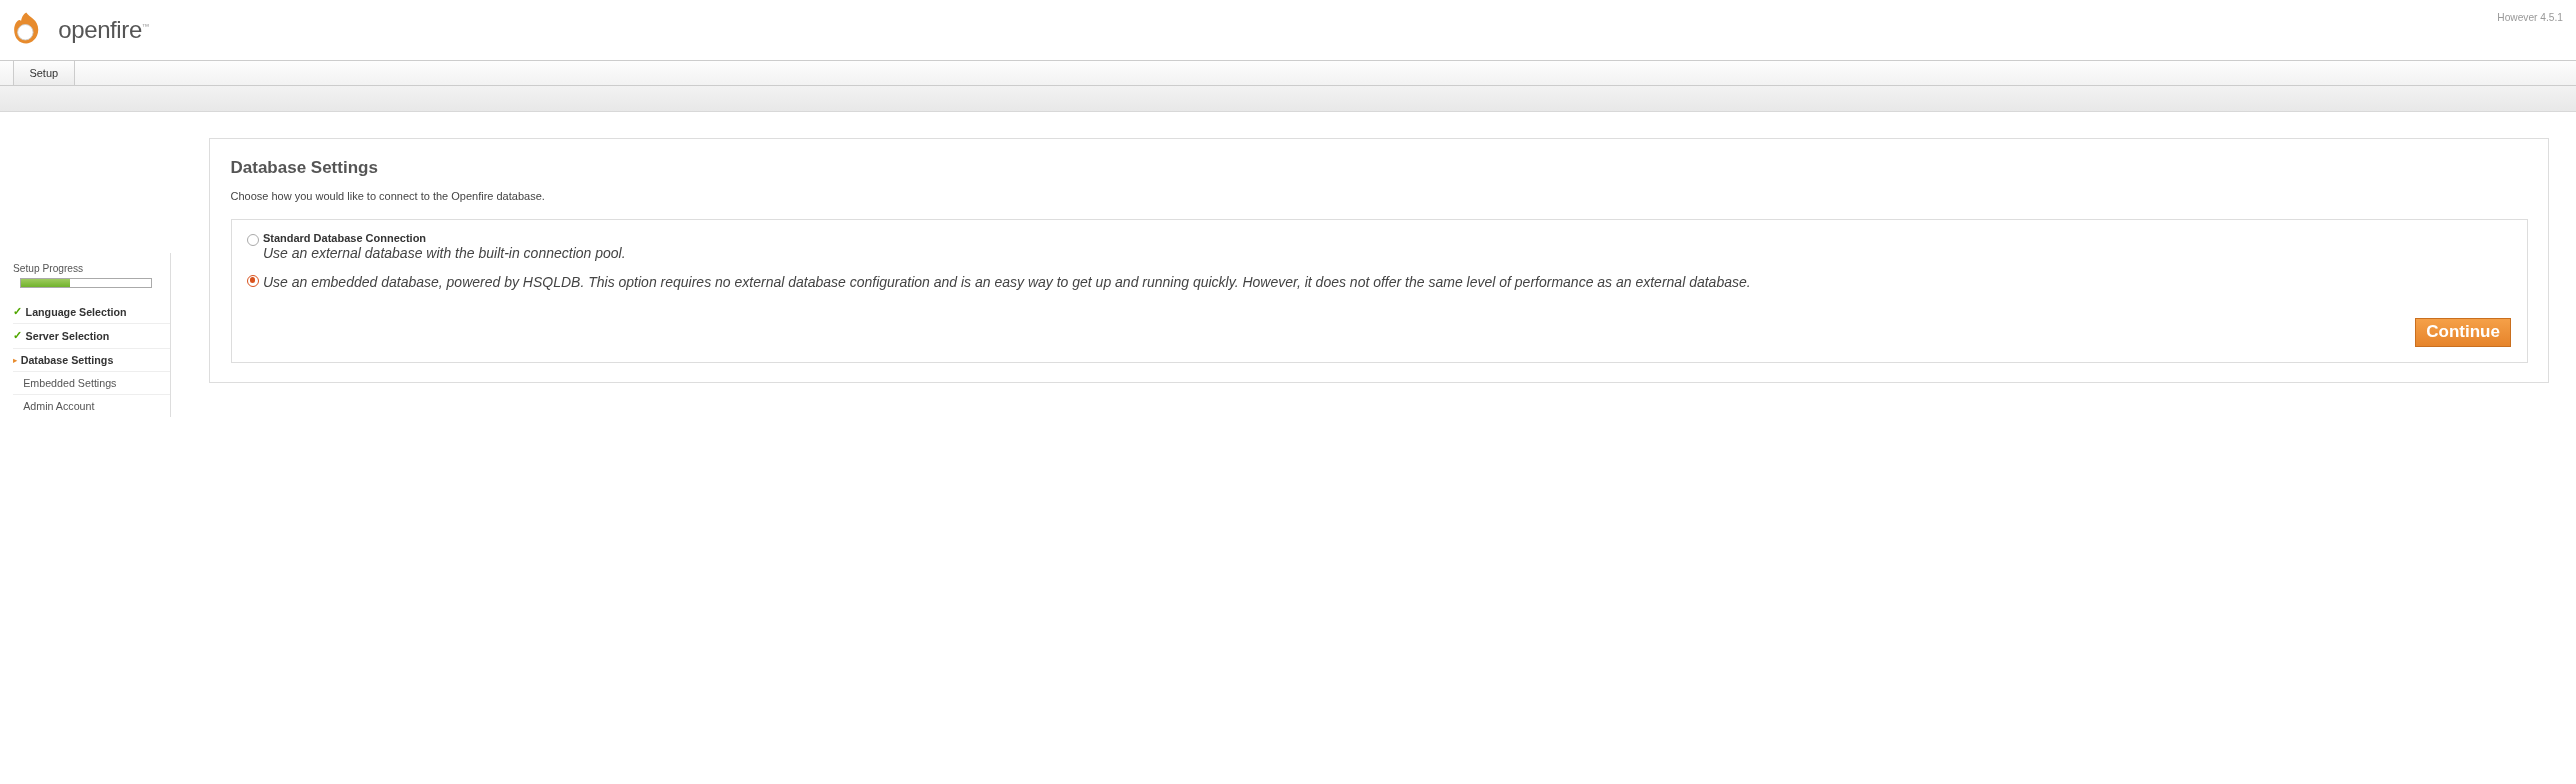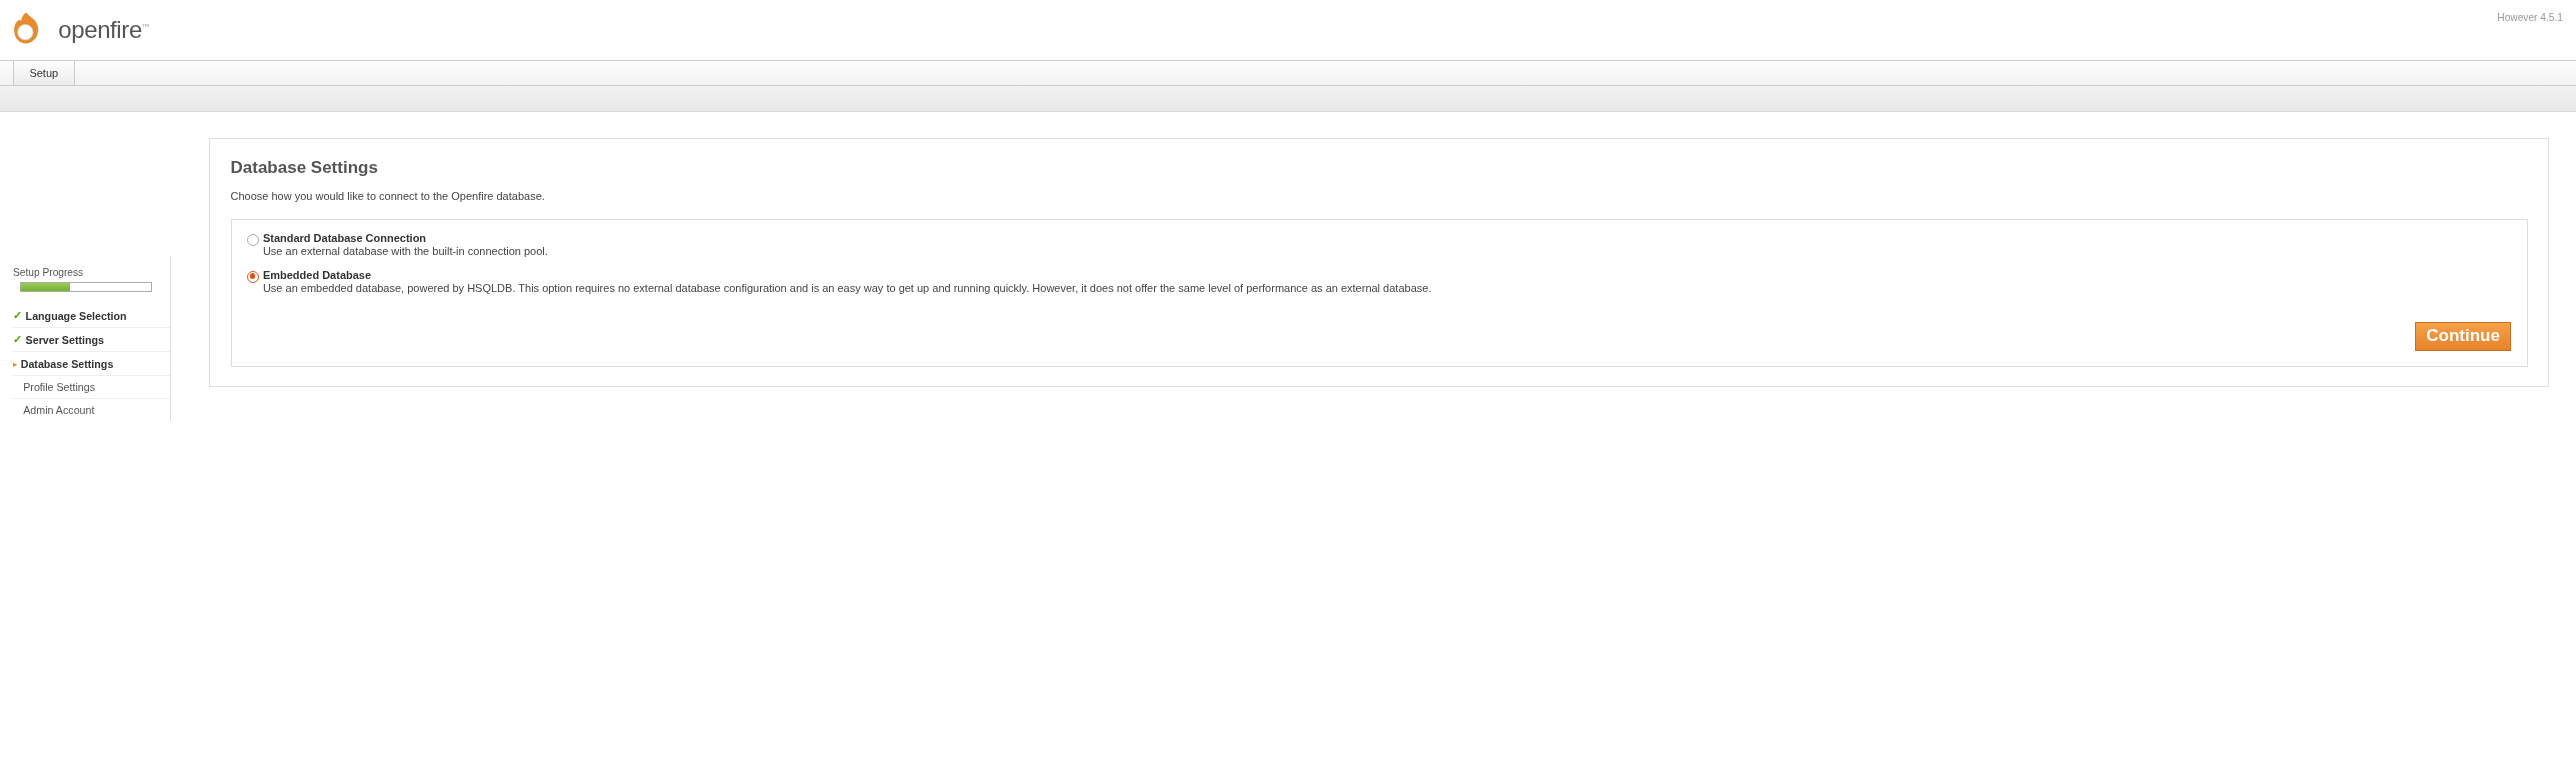--- a/index.html
+++ b/index.html
@@ -178,23 +178,24 @@
       height: 5.1px;
       border-radius: 50%;
       background: #d9531e;
     }
     .option-text .title {
       font-weight: bold;
       font-size: 11px;
       color: #333;
     }
     .option-text .desc {
-      font-size: 11px;
+      font-size: 14px;
       color: #444;
       line-height: 1.35;
+      font-style: italic;
     }
     .btn-row {
       text-align: right;
       margin-top: 26px;
     }
     .continue-btn {
       background: linear-gradient(#f5a048, #e6842b);
       border: 0.9px solid #c96f1f;
       color: #fff;
       font-size: 17px;
@@ -231,28 +232,28 @@
     <div class="progress-bar">
       <div class="progress-fill"></div>
     </div>
 
     <div class="step done">
       <span class="check">✓</span>
       <span class="label">Language Selection</span>
     </div>
     <div class="step done">
       <span class="check">✓</span>
-      <span class="label">Server Settings</span>
+      <span class="label">Server Selection</span>
     </div>
     <div class="step current">
       <span class="arrow">▸</span>
       <span class="label">Database Settings</span>
     </div>
     <div class="step pending">
-      <span class="label">Profile Settings</span>
+      <span class="label">Embedded Settings</span>
     </div>
     <div class="step pending">
       <span class="label">Admin Account</span>
     </div>
   </div>
 
   <div class="content">
     <div class="panel">
       <h1>Database Settings</h1>
       <p class="subtitle">Choose how you would like to connect to the Openfire database.</p>
@@ -261,21 +262,20 @@
         <div class="option">
           <div class="radio"></div>
           <div class="option-text">
             <div class="title">Standard Database Connection</div>
             <div class="desc">Use an external database with the built-in connection pool.</div>
           </div>
         </div>
         <div class="option">
           <div class="radio selected"></div>
           <div class="option-text">
-            <div class="title">Embedded Database</div>
             <div class="desc">Use an embedded database, powered by HSQLDB. This option requires no external database configuration and is an easy way to get up and running quickly. However, it does not offer the same level of performance as an external database.</div>
           </div>
         </div>
         <div class="btn-row">
           <button class="continue-btn">Continue</button>
         </div>
       </div>
     </div>
   </div>
 </div>

